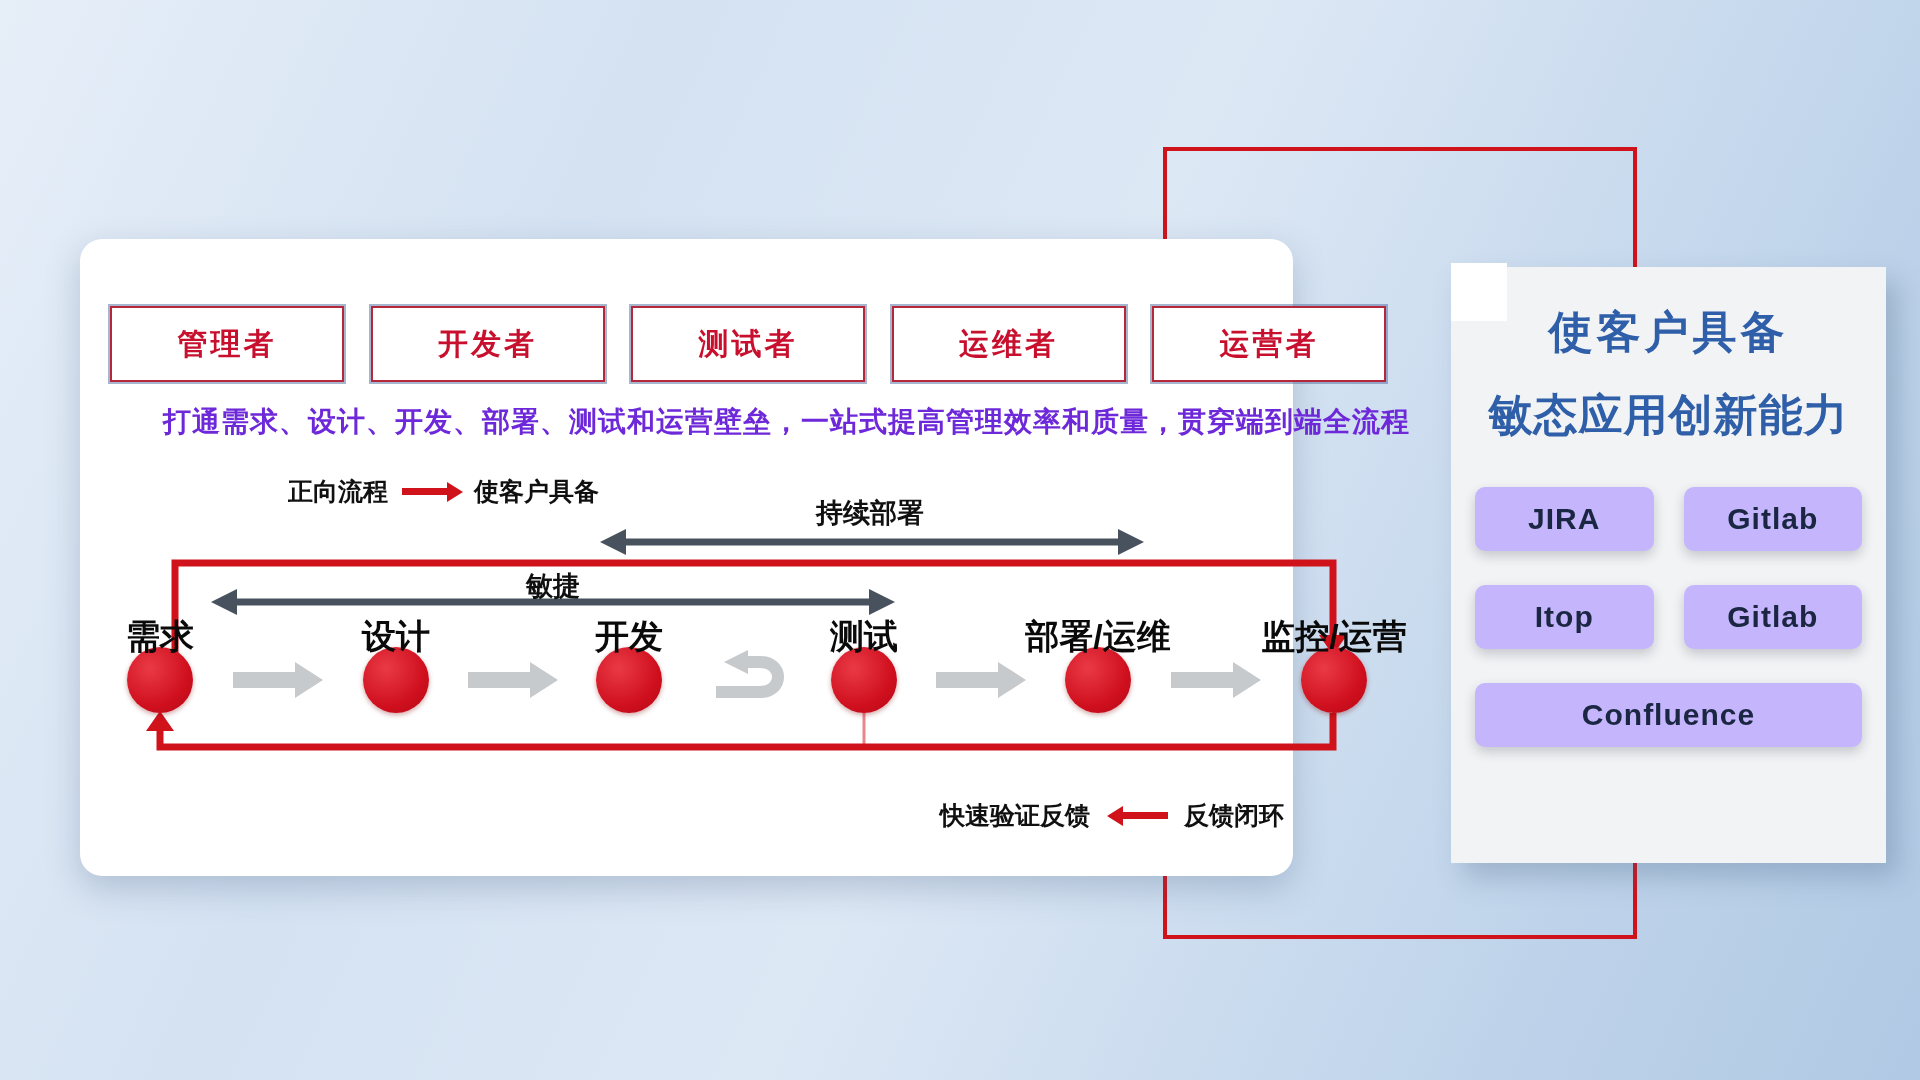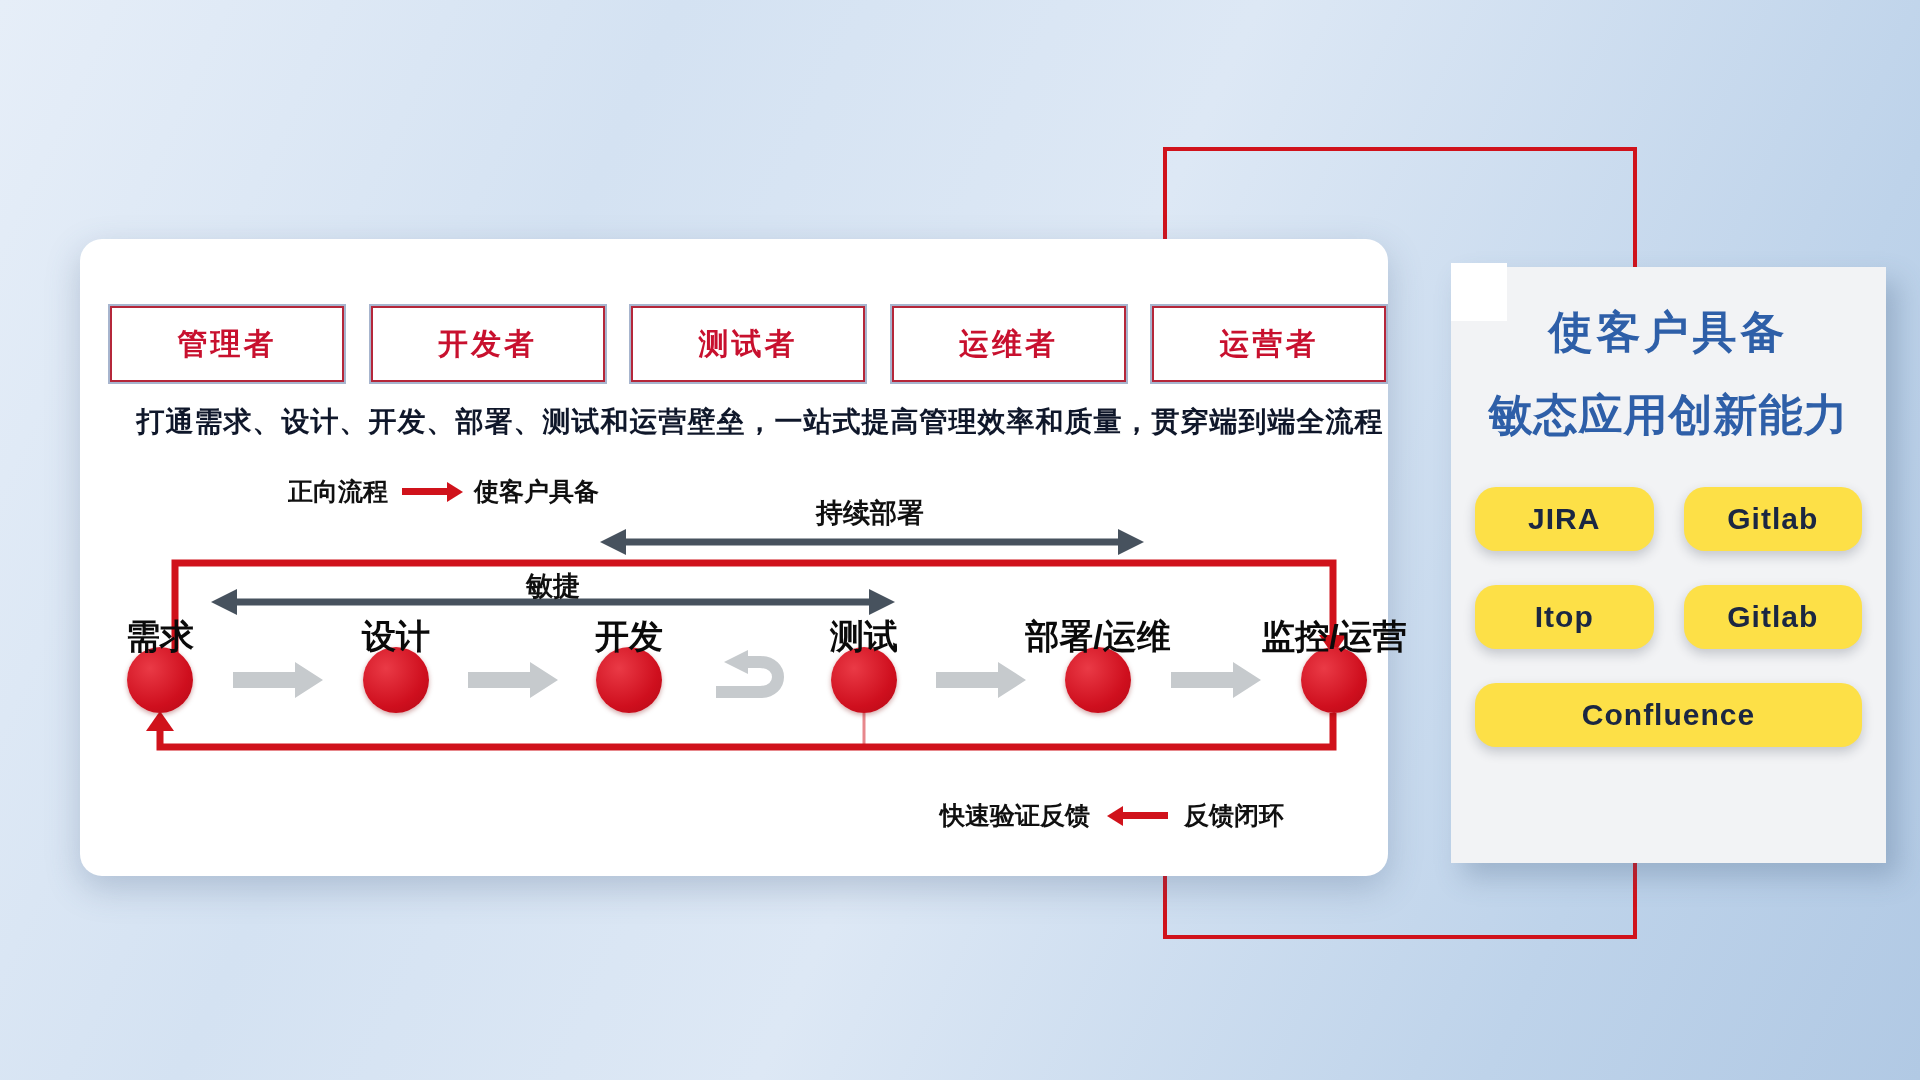--- a/index.html
+++ b/index.html
@@ -4,27 +4,27 @@
 <style>
   html,body{margin:0;padding:0;}
   body{
     width:1920px;height:1080px;position:relative;overflow:hidden;
     font-family:"Liberation Sans", sans-serif;
     background:linear-gradient(115deg,#e6eef8 0%,#d4e2f2 28%,#dde8f5 52%,#bed3ea 82%,#b1c9e4 100%);
   }
   
   .red-frame{position:absolute;left:1163px;top:147px;width:466px;height:784px;border:4px solid #d0121b;z-index:1;}
   
-  .main-card{position:absolute;left:80px;top:239px;width:1308px;height:637px;background:#ffffff;border-radius:22px;box-shadow:0 12px 34px rgba(70,95,130,.28);z-index:2;}
+  .main-card{position:absolute;left:80px;top:239px;width:1201px;height:637px;background:#ffffff;border-radius:22px;box-shadow:0 12px 34px rgba(70,95,130,.28);z-index:2;padding-left:12px;}
   
   .roles{position:absolute;left:30px;top:67px;width:1276px;display:flex;justify-content:space-between;}
   .role-box{width:234px;height:76px;box-sizing:border-box;border:2px solid #b5273a;box-shadow:0 0 0 2px rgba(95,120,165,.55);background:#fff;display:flex;align-items:center;justify-content:center;}
   .role-box span{color:#c8102e;font-size:30px;font-weight:700;letter-spacing:3px;}
   
-  .description{position:absolute;left:30px;top:164px;width:1300px;text-align:center;font-size:28px;font-weight:700;color:#0f172a;letter-spacing:1px;}
+  .description{position:absolute;left:30px;top:164px;width:1300px;text-align:right;font-size:28px;font-weight:700;color:#6d28d9;letter-spacing:1px;}
   
   .legend{position:absolute;left:208px;top:236px;display:flex;align-items:center;gap:14px;z-index:4;}
   .legend-label{font-size:25px;font-weight:700;color:#101010;}
   .legend-value{font-size:25px;font-weight:600;color:#101010;}
   .arrow-red{width:46px;height:7px;background:#d0121b;position:relative;margin-right:12px;}
   .arrow-red::after{content:"";position:absolute;right:-15px;top:-6px;width:0;height:0;border-left:16px solid #d0121b;border-top:10px solid transparent;border-bottom:10px solid transparent;}
   .arrow-red-left{width:46px;height:7px;background:#d0121b;position:relative;margin-left:16px;}
   .arrow-red-left::before{content:"";position:absolute;left:-15px;top:-6px;width:0;height:0;border-right:16px solid #d0121b;border-top:10px solid transparent;border-bottom:10px solid transparent;}
   
   .cd-label{position:absolute;left:700px;top:256px;width:180px;text-align:center;font-size:27px;font-weight:700;color:#101010;z-index:4;}
@@ -36,21 +36,21 @@
     box-shadow:0 2px 5px rgba(120,0,0,.35);z-index:3;}
   .stage-label{position:absolute;top:375px;width:180px;text-align:center;font-size:34px;font-weight:600;color:#0a0a0a;z-index:3;}
   
   .feedback{position:absolute;left:860px;top:560px;display:flex;align-items:center;gap:16px;z-index:4;}
   
   .side-panel{position:absolute;left:1451px;top:255px;width:435px;height:596px;background:#f2f3f5;box-shadow:12px 14px 26px rgba(70,95,130,.3);z-index:3;margin-top:12px;}
   .panel-corner{position:absolute;left:0;top:-4px;width:56px;height:58px;background:#ffffff;}
   .panel-title{margin:36px 10px 0;text-align:center;font-size:44px;font-weight:700;color:#2e5fa8;letter-spacing:4px;}
   .panel-title.second{margin-top:24px;letter-spacing:1px;}
   .tools{margin:42px 24px 0;display:grid;grid-template-columns:1fr 1fr;column-gap:30px;row-gap:34px;}
-  .tool-chip{height:64px;background:#fde047;border-radius:21px;box-shadow:0 5px 12px rgba(30,40,60,.22);display:flex;align-items:center;justify-content:center;font-size:30px;font-weight:700;color:#1b2742;letter-spacing:1px;}
+  .tool-chip{height:64px;background:#c4b5fd;border-radius:10px;box-shadow:0 5px 12px rgba(30,40,60,.22);display:flex;align-items:center;justify-content:center;font-size:30px;font-weight:700;color:#1b2742;letter-spacing:1px;}
   .tool-chip.wide{grid-column:1 / -1;}
 </style>
 </head>
 <body>
 
 <div class="red-frame"></div>
 
 <div class="main-card">
 
   <div class="roles">

